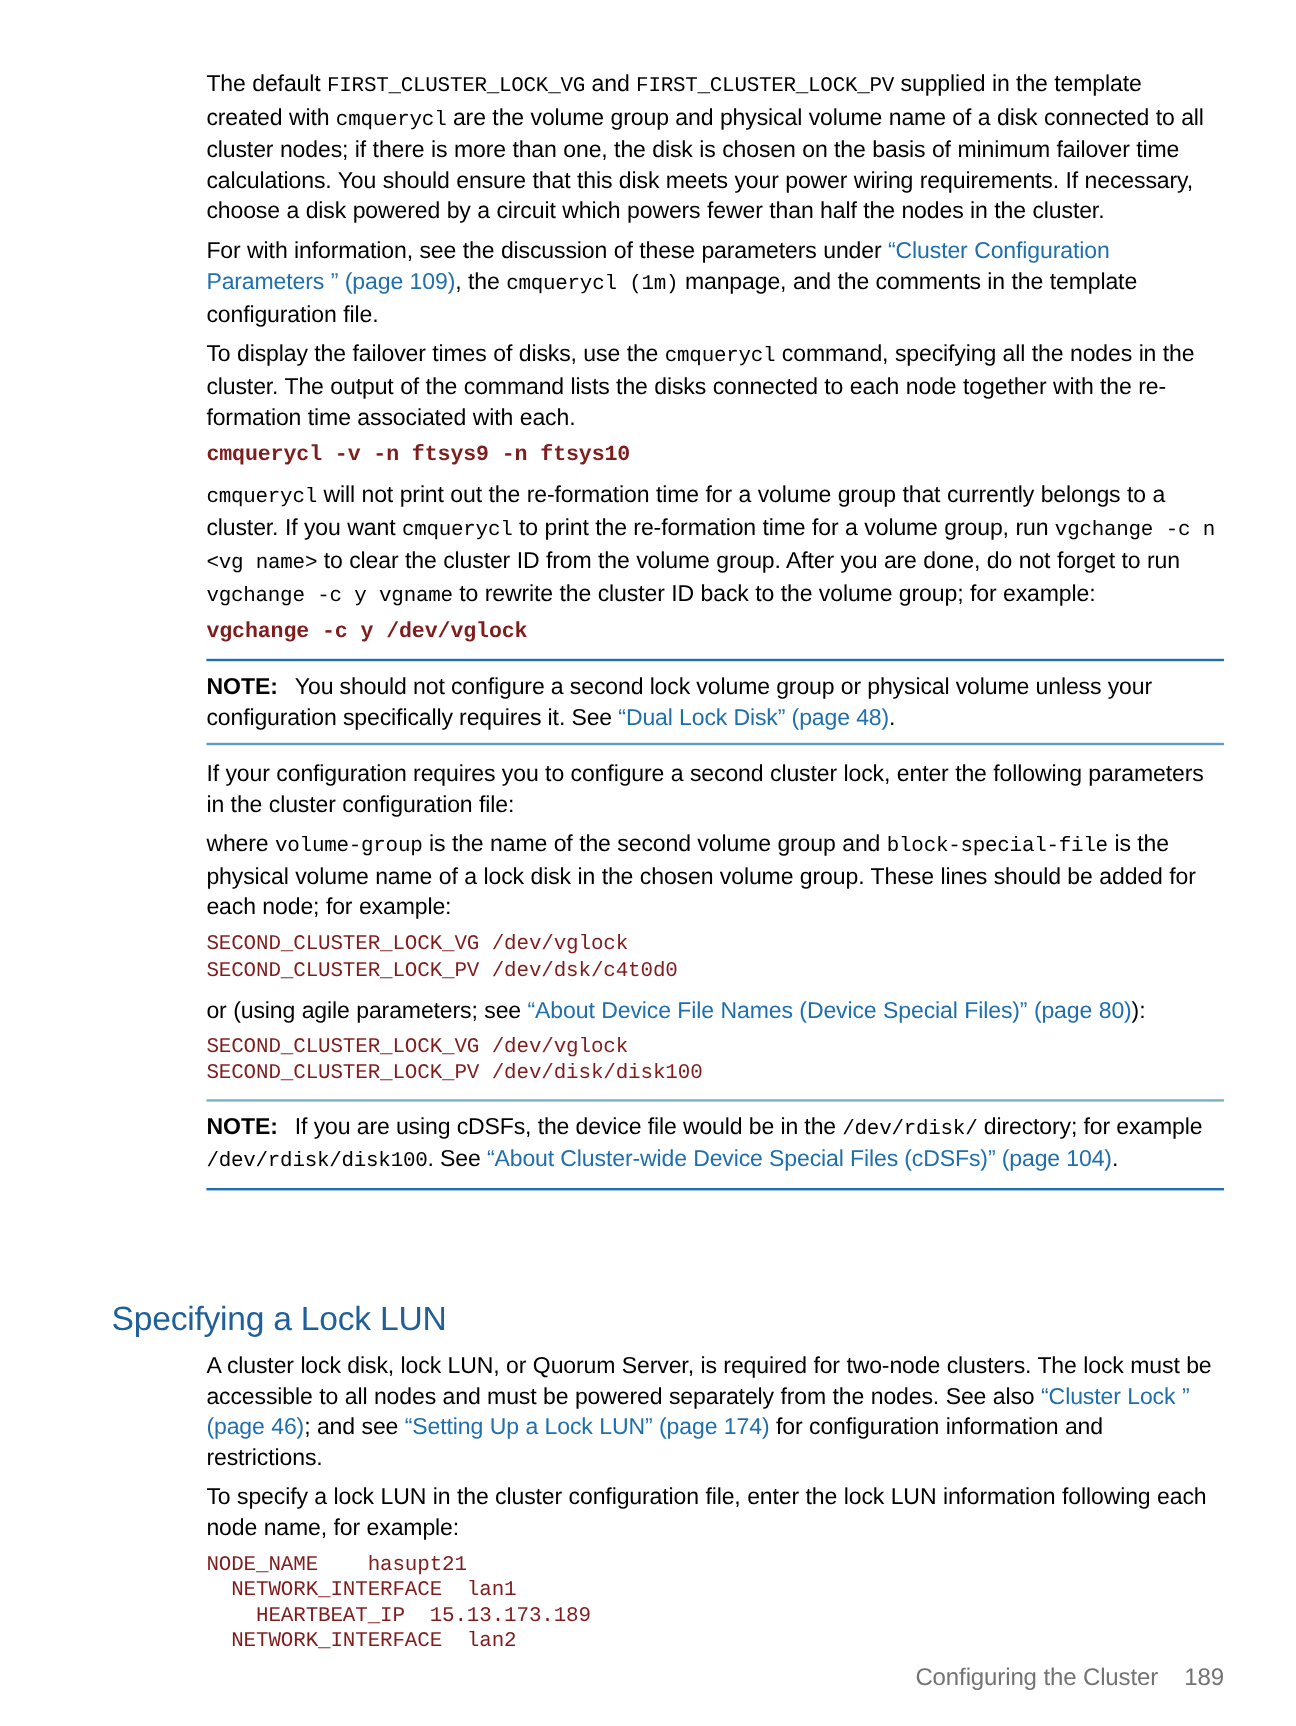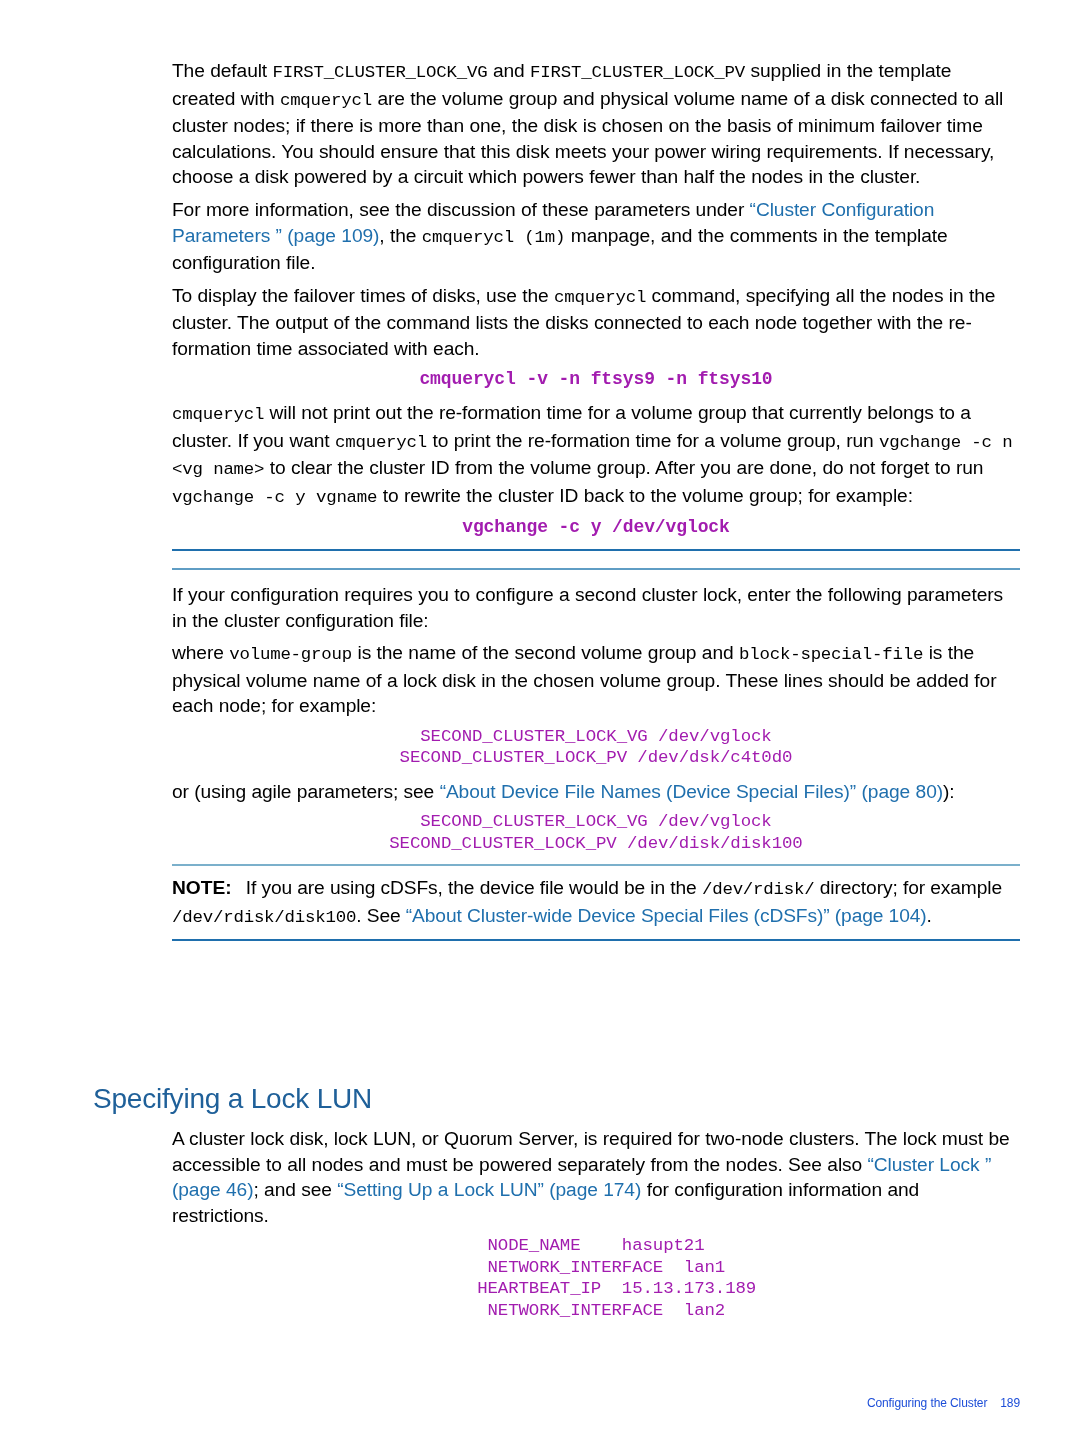--- a/index.html
+++ b/index.html
@@ -47,22 +47,21 @@
     letter-spacing: -0.2px;
   }
 
   pre.code {
     margin: 4px 0 10px 0;
     font-family: "Liberation Mono", "DejaVu Sans Mono", monospace;
     font-size: 17.4px;
     line-height: 21.5px;
     letter-spacing: -0.1px;
     white-space: pre;
-    color: #a21caf;
-    text-align: center;
+    color: #7f1d1d;
   }
   pre.code.cmd {
     font-weight: bold;
     font-size: 18px;
     margin: 6px 0 10px 0;
   }
 
   a.xref, .xref {
     color: #1f6fad;
     text-decoration: none;
@@ -111,48 +110,49 @@
     left: 172px;
     top: 1126px;
     width: 848px;
   }
 
   
   .footer {
     position: absolute;
     right: 60px;
     bottom: 28px;
-    font-size: 12px;
-    color: #1d4ed8;
+    font-size: 20px;
+    color: #737373;
     letter-spacing: -0.1px;
     white-space: pre;
   }
 </style>
 </head>
 <body>
 
 <div class="page">
 
   <div class="body-col">
 
     <p class="para"><span>The default </span><span class="mono">FIRST_CLUSTER_LOCK_VG</span><span> and </span><span class="mono">FIRST_CLUSTER_LOCK_PV</span><span> supplied in the template created with </span><span class="mono">cmquerycl</span><span> are the volume group and physical volume name of a disk connected to all cluster nodes; if there is more than one, the disk is chosen on the basis of minimum failover time calculations. You should ensure that this disk meets your power wiring requirements. If necessary, choose a disk powered by a circuit which powers fewer than half the nodes in the cluster.</span></p>
 
-    <p class="para"><span>For more information, see the discussion of these parameters under </span><a class="xref" href="#">“Cluster Configuration Parameters ” (page 109)</a><span>, the </span><span class="mono">cmquerycl (1m)</span><span> manpage, and the comments in the template configuration file.</span></p>
+    <p class="para"><span>For with information, see the discussion of these parameters under </span><a class="xref" href="#">“Cluster Configuration Parameters ” (page 109)</a><span>, the </span><span class="mono">cmquerycl (1m)</span><span> manpage, and the comments in the template configuration file.</span></p>
 
     <p class="para"><span>To display the failover times of disks, use the </span><span class="mono">cmquerycl</span><span> command, specifying all the nodes in the cluster. The output of the command lists the disks connected to each node together with the re-formation time associated with each.</span></p>
 
 
     <pre class="code cmd">cmquerycl -v -n ftsys9 -n ftsys10</pre>
 
     <p class="para"><span class="mono">cmquerycl</span><span> will not print out the re-formation time for a volume group that currently belongs to a cluster. If you want </span><span class="mono">cmquerycl</span><span> to print the re-formation time for a volume group, run </span><span class="mono">vgchange -c n &lt;vg name&gt;</span><span> to clear the cluster ID from the volume group. After you are done, do not forget to run </span><span class="mono">vgchange -c y vgname</span><span> to rewrite the cluster ID back to the volume group; for example:</span></p>
 
     <pre class="code cmd">vgchange -c y /dev/vglock</pre>
 
     <div class="note">
       <div class="rule top" style="background:#1f6fad"></div>
+      <div class="note-text"><span class="note-label">NOTE:</span><span class="note-gap"></span><span>You should not configure a second lock volume group or physical volume unless your configuration specifically requires it. See </span><a class="xref" href="#">“Dual Lock Disk” (page 48)</a><span>.</span></div>
       <div class="rule bottom" style="background:#5f9dc4"></div>
     </div>
 
     <p class="para">If your configuration requires you to configure a second cluster lock, enter the following parameters in the cluster configuration file:</p>
 
 
     <p class="para"><span>where </span><span class="mono">volume-group</span><span> is the name of the second volume group and </span><span class="mono">block-special-file</span><span> is the physical volume name of a lock disk in the chosen volume group. These lines should be added for each node; for example:</span></p>
 
     <pre class="code">SECOND_CLUSTER_LOCK_VG /dev/vglock
 SECOND_CLUSTER_LOCK_PV /dev/dsk/c4t0d0</pre>
@@ -170,20 +170,21 @@
 
 
   </div>
 
   <h2 class="section-title">Specifying a Lock LUN</h2>
 
   <div class="body-col lower">
 
     <p class="para"><span>A cluster lock disk, lock LUN, or Quorum Server, is required for two-node clusters. The lock must be accessible to all nodes and must be powered separately from the nodes. See also </span><a class="xref" href="#">“Cluster Lock ” (page 46)</a><span>; and see </span><a class="xref" href="#">“Setting Up a Lock LUN” (page 174)</a><span> for configuration information and restrictions.</span></p>
 
+    <p class="para">To specify a lock LUN in the cluster configuration file, enter the lock LUN information following each node name, for example:</p>
 
     <pre class="code">NODE_NAME    hasupt21
   NETWORK_INTERFACE  lan1
     HEARTBEAT_IP  15.13.173.189
   NETWORK_INTERFACE  lan2</pre>
 
   </div>
 
   <div class="footer">Configuring the Cluster    189</div>
 

